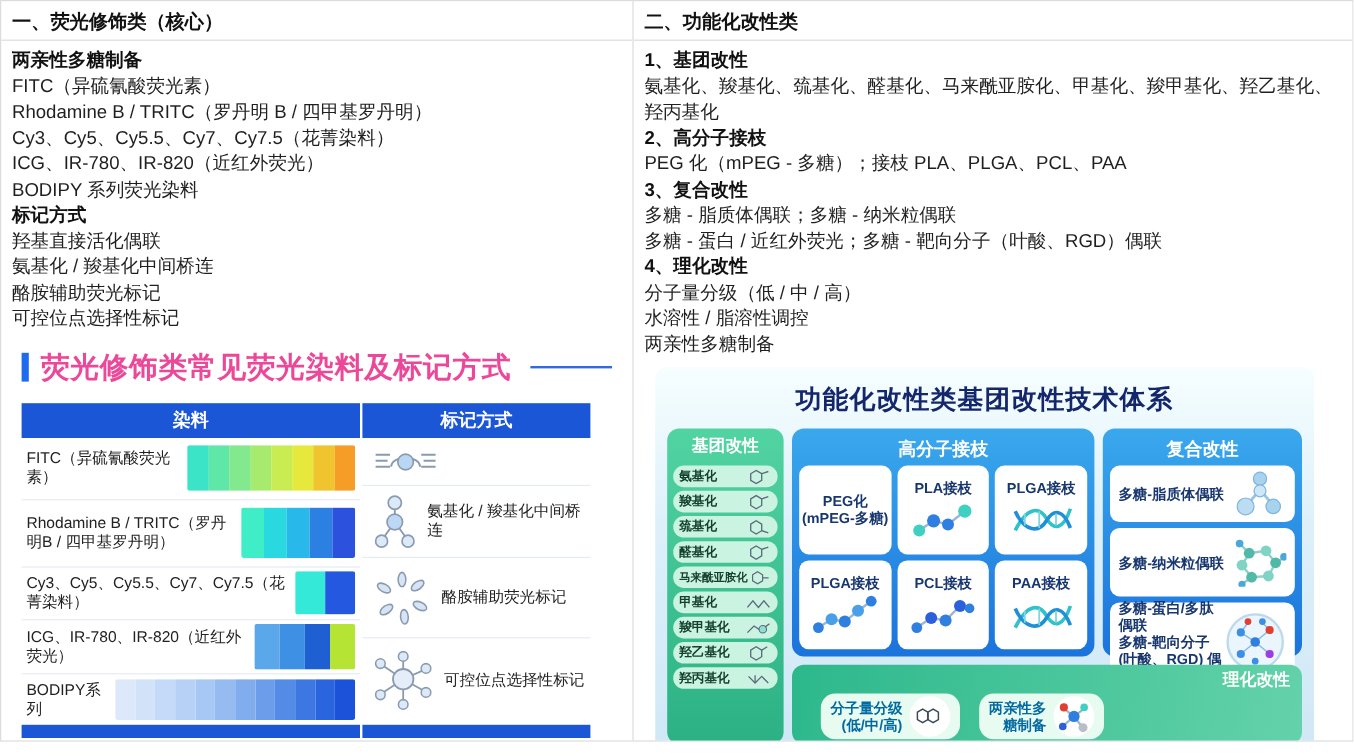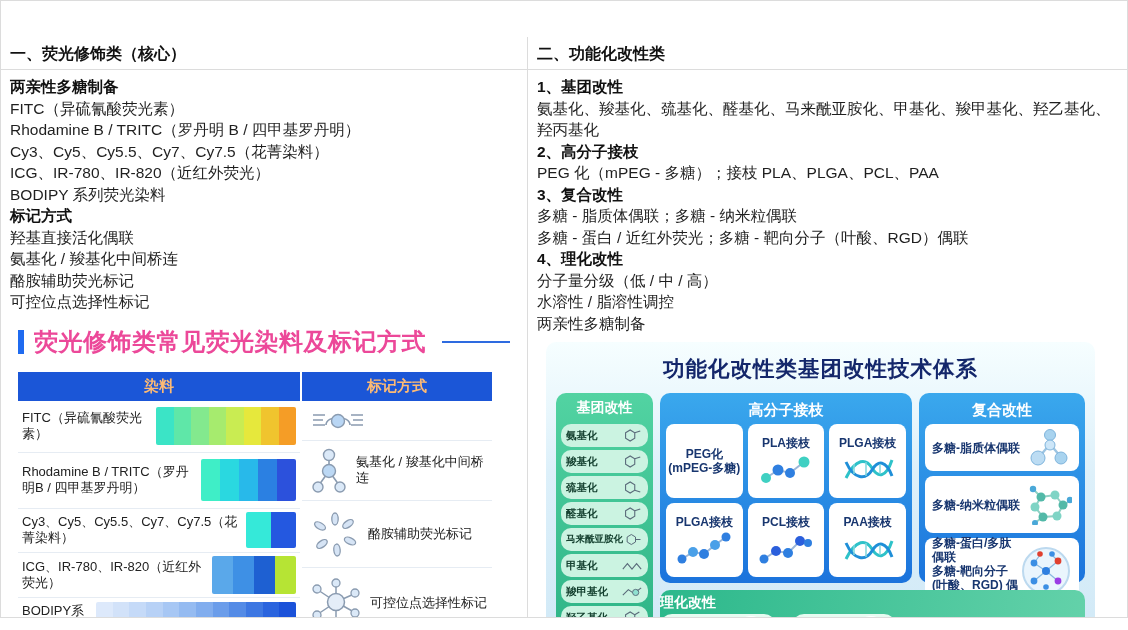--- a/index.html
+++ b/index.html
@@ -1,36 +1,36 @@
 <!DOCTYPE html>
 <html><head>
 <meta charset="utf-8">
 <style>
   * { margin:0; padding:0; box-sizing:border-box; }
   html,body { width:1128px; height:630px; background:#fff;
     font-family:"Liberation Sans","DejaVu Sans",sans-serif; color:#1c1c1c; }
   .doc { width:1128px; height:618px; border:1px solid #dcdcdc; display:grid;
     grid-template-columns:527px 1fr; background:#fff; }
-  .panel { overflow:hidden;margin-top:36px; }
+  .panel { overflow:hidden; }
   .panel.left { border-right:1px solid #dcdcdc; }
   .panel-header { height:33px; padding:7px 9px; font-size:16px; font-weight:bold;
     border-bottom:1px solid #dcdcdc; color:#111; }
   .panel-body { padding:6px 9px 0 9px; }
   .txt { font-size:15.5px; line-height:21.5px; color:#1f1f1f; }
   .txt.bold { font-weight:bold; color:#111; }
 
   
   .fig1 { margin:13px 2px 0 8px; }
   .fig1-titlerow { display:flex; align-items:center; }
   .fig1-bar { width:6px; height:24px; background:#1f6bf0; margin-right:10px; }
   .fig1-title { font-size:24px; font-weight:bold; color:#ec4899; letter-spacing:.5px; }
   .fig1-line { flex:1; height:2px; background:#2e6be0; margin:0 6px 0 16px; }
   .ftable { margin-top:14px; width:474px; }
   .tgrid { display:grid; grid-template-columns:282px 2px 190px; }
-  .thead-cell { background:#1b56d7; color:#fdba74; font-weight:bold; font-size:15px;
+  .thead-cell { background:#1b56d7; color:#ffffff; font-weight:bold; font-size:15px;
     text-align:center; padding:5px 0; }
   .tgap { background:#fff; }
   .tbody-col { background:#fff; }
   .dye-row { display:flex; align-items:center; padding:2px 4px 2px 4px;
     border-bottom:1px solid #e6ecf3; }
   .dye-label { font-size:13px; color:#222; flex:1; line-height:16px; }
   .color-bar { border-radius:2px; overflow:hidden; margin-left:4px; flex:none; }
   [data-bar] { display:flex; }
   [data-bar] > span { flex:1; display:block; height:100%; }
   .m-row { display:flex; align-items:center; gap:10px; padding-left:10px;
@@ -43,35 +43,35 @@
     background:linear-gradient(180deg,#f6feff 0%,#ddf0fa 40%,#cfe8f6 100%);
     padding:10px 10px 10px 10px; }
   .fig2-title { text-align:center; font-size:21.5px; font-weight:bold; color:#14276b;
     margin:2px 0 10px 0; letter-spacing:1px; }
   .fig2-grid { display:grid; grid-template-columns:97px 252px 1fr;
     grid-template-rows:190px 66px; gap:7px; }
   .gcol { grid-row:1 / 3; background:linear-gradient(180deg,#52d3a2,#2bb184);
     border-radius:10px; padding:3px 3px; }
   .col-h { color:#fff; font-weight:bold; font-size:14px; text-align:center; padding:3px 0 4px;font-family:Liberation Mono, monospace; }
   .gpill { background:#cbf3e1; border-radius:10px; display:flex; align-items:center;
-    justify-content:space-between; padding:0 5px; margin:3px 2px; height:23px; }
+    justify-content:space-between; padding:0 5px; margin:3px 2px; height:18px; }
   .gpill-label { font-size:10.5px; font-weight:bold; color:#14402f; white-space:nowrap; }
   .bcol { background:linear-gradient(180deg,#3aa8ed,#1b73dc); border-radius:10px; padding:5px 6px; }
   .bcol .col-h { font-size:15px; }
   .graft-grid { display:grid; grid-template-columns:repeat(3,1fr); gap:5px; }
   .bcard { background:#fff; border-radius:8px; display:flex; flex-direction:column;
     align-items:center; justify-content:center; padding:4px 2px; min-height:74px; }
   .bcard-label { font-size:12px; font-weight:bold; color:#18366f; text-align:center;
     white-space:pre-line; line-height:14px; }
   .ccard { background:#fff; border-radius:8px; display:flex; align-items:center;
     justify-content:space-between; padding:3px 7px; margin-bottom:5px; }
   .ccard-label { font-size:12px; font-weight:bold; color:#18366f; white-space:pre-line;
     line-height:14px; }
   .pchem { grid-column:2 / 4; background:linear-gradient(100deg,#2cb88b,#64d2aa);
-    border-radius:10px; padding:3px 10px 4px 0; }
+    border-radius:10px; padding:3px 10px 4px 24px;text-align:right; }
   .pchem-h { color:#fff; font-weight:bold; font-size:14px; padding:1px 0 2px; }
   .pchem-row { display:flex; gap:16px; }
   .pcard { background:#e7fbf1; border-radius:12px; display:flex; align-items:center;
     gap:6px; padding:2px 8px; }
   .pcard-label { font-size:12px; font-weight:bold; color:#0369a1; white-space:pre-line;
     line-height:14px; }
   .pcircle { width:34px; height:34px; border-radius:50%; background:#fff;
     display:flex; align-items:center; justify-content:center; flex:none; }
   svg { display:block; }
 </style>

